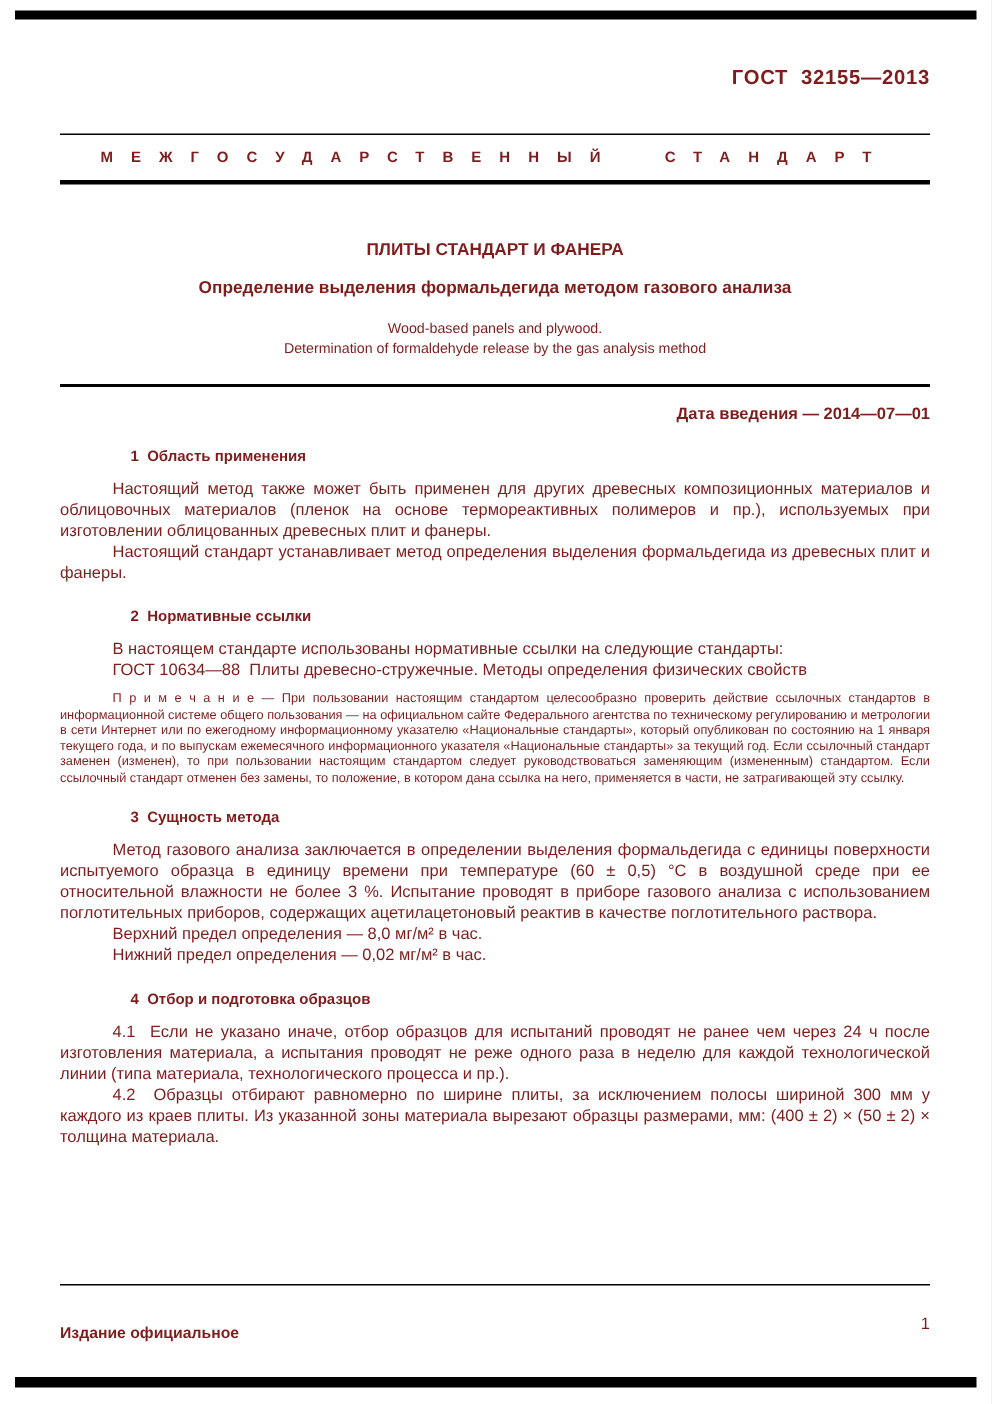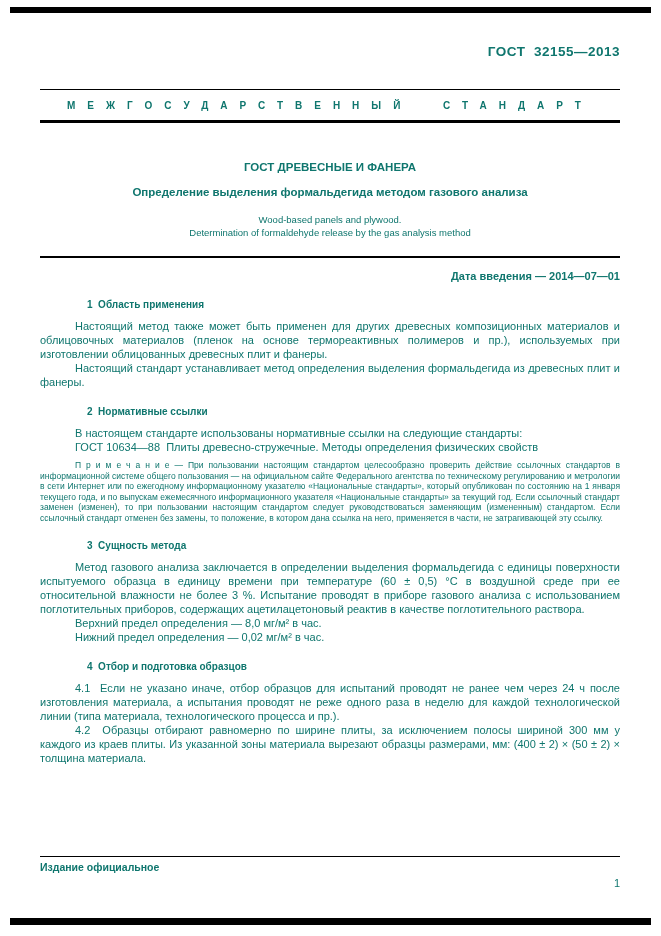--- a/index.html
+++ b/index.html
@@ -3,21 +3,21 @@
 <meta charset="utf-8">
 <style>
   html, body { margin: 0; padding: 0; background: #e8e8e8; }
   .page {
     position: relative;
     width: 661px;
     height: 936px;
     margin: 0 auto;
     background: #ffffff;
     font-family: "Liberation Sans", sans-serif;
-    color: #0f766e;
+    color: #7f1d1d;
     overflow: hidden;
   }
   .topbar {
     position: absolute; top: 7px; left: 10px; right: 10px;
     height: 6px; background: #000;
   }
   .bottombar {
     position: absolute; bottom: 11px; left: 10px; right: 10px;
     height: 7px; background: #000;
   }
@@ -96,21 +96,21 @@
     font-size: 8.5px;
     line-height: 10.5px;
     text-align: justify;
     text-indent: 35px;
   }
   .footer-rule {
     position: absolute; left: 40px; right: 41px; top: 856px;
     border-top: 1px solid #000;
   }
   .edition {
-    position: absolute; left: 40px; top: 861px;
+    position: absolute; left: 40px; top: 883px;
     font-weight: bold;
     font-size: 10.5px;
   }
   .page-num {
     position: absolute; right: 41px; top: 877px;
     font-size: 11px;
   }
 </style>
 </head>
 <body>
@@ -120,21 +120,21 @@
   <div class="topbar"></div>
 
   <div class="content">
 
     <div class="doc-number">ГОСТ&nbsp;&nbsp;32155—2013</div>
 
     <div class="banner">
       <span>МЕЖГОСУДАРСТВЕННЫЙ СТАНДАРТ</span>
     </div>
 
-    <div class="title-subject">ГОСТ ДРЕВЕСНЫЕ И ФАНЕРА</div>
+    <div class="title-subject">ПЛИТЫ СТАНДАРТ И ФАНЕРА</div>
     <div class="title-method">Определение выделения формальдегида методом газового анализа</div>
 
     <div class="title-en">
       <div>Wood-based panels and plywood.</div>
       <div>Determination of formaldehyde release by the gas analysis method</div>
     </div>
 
     <div class="head-rule"></div>
 
     <div class="intro-date">Дата введения — 2014—07—01</div>

